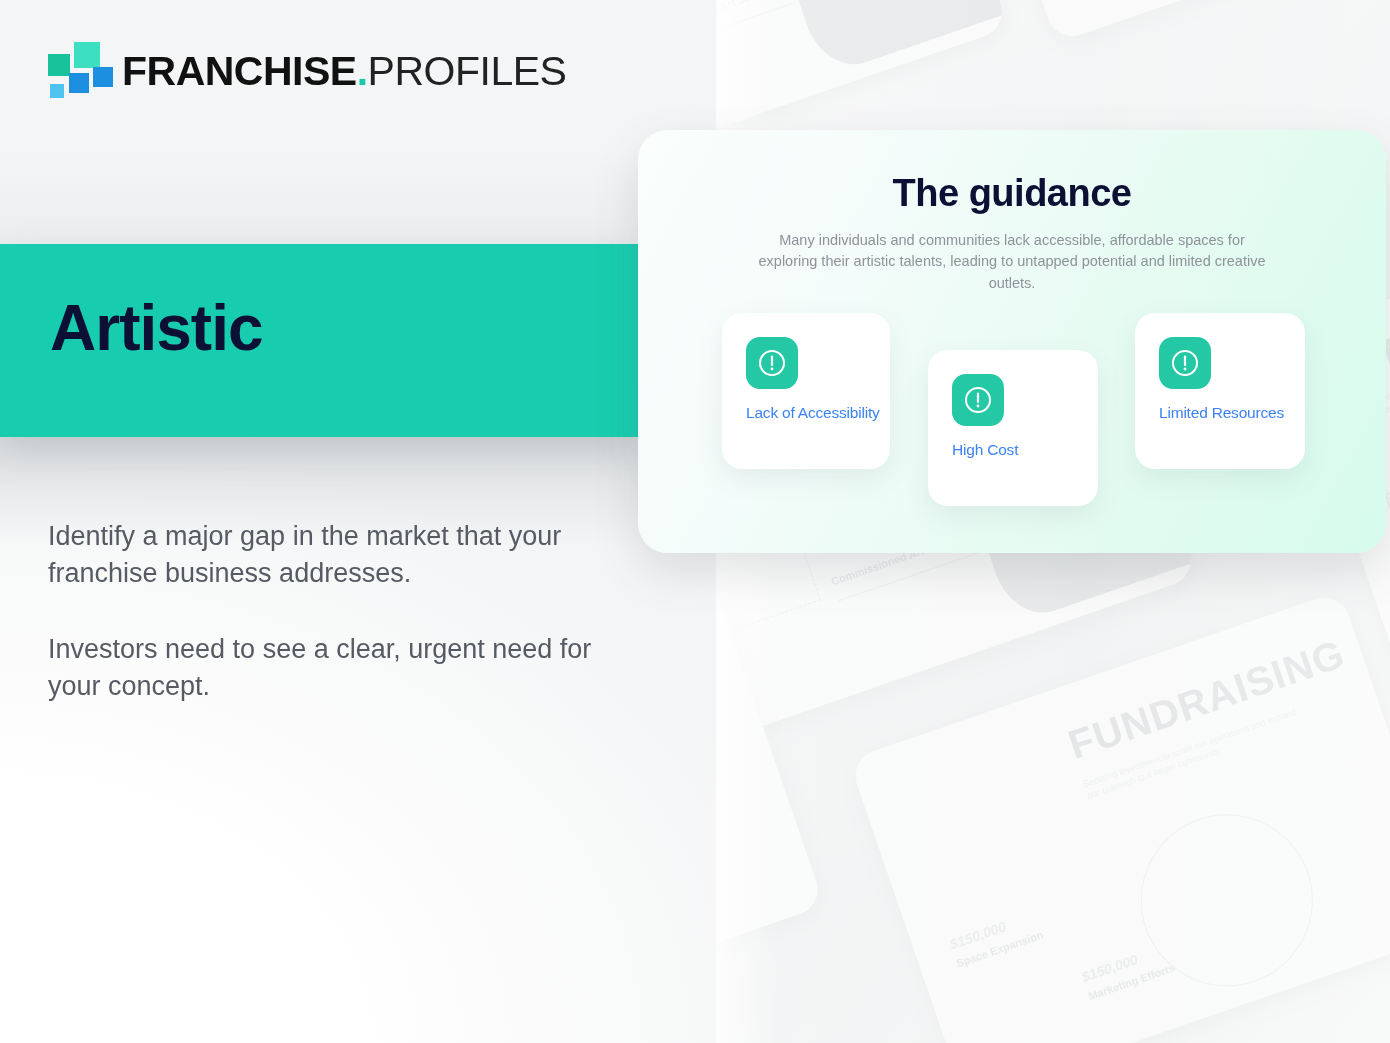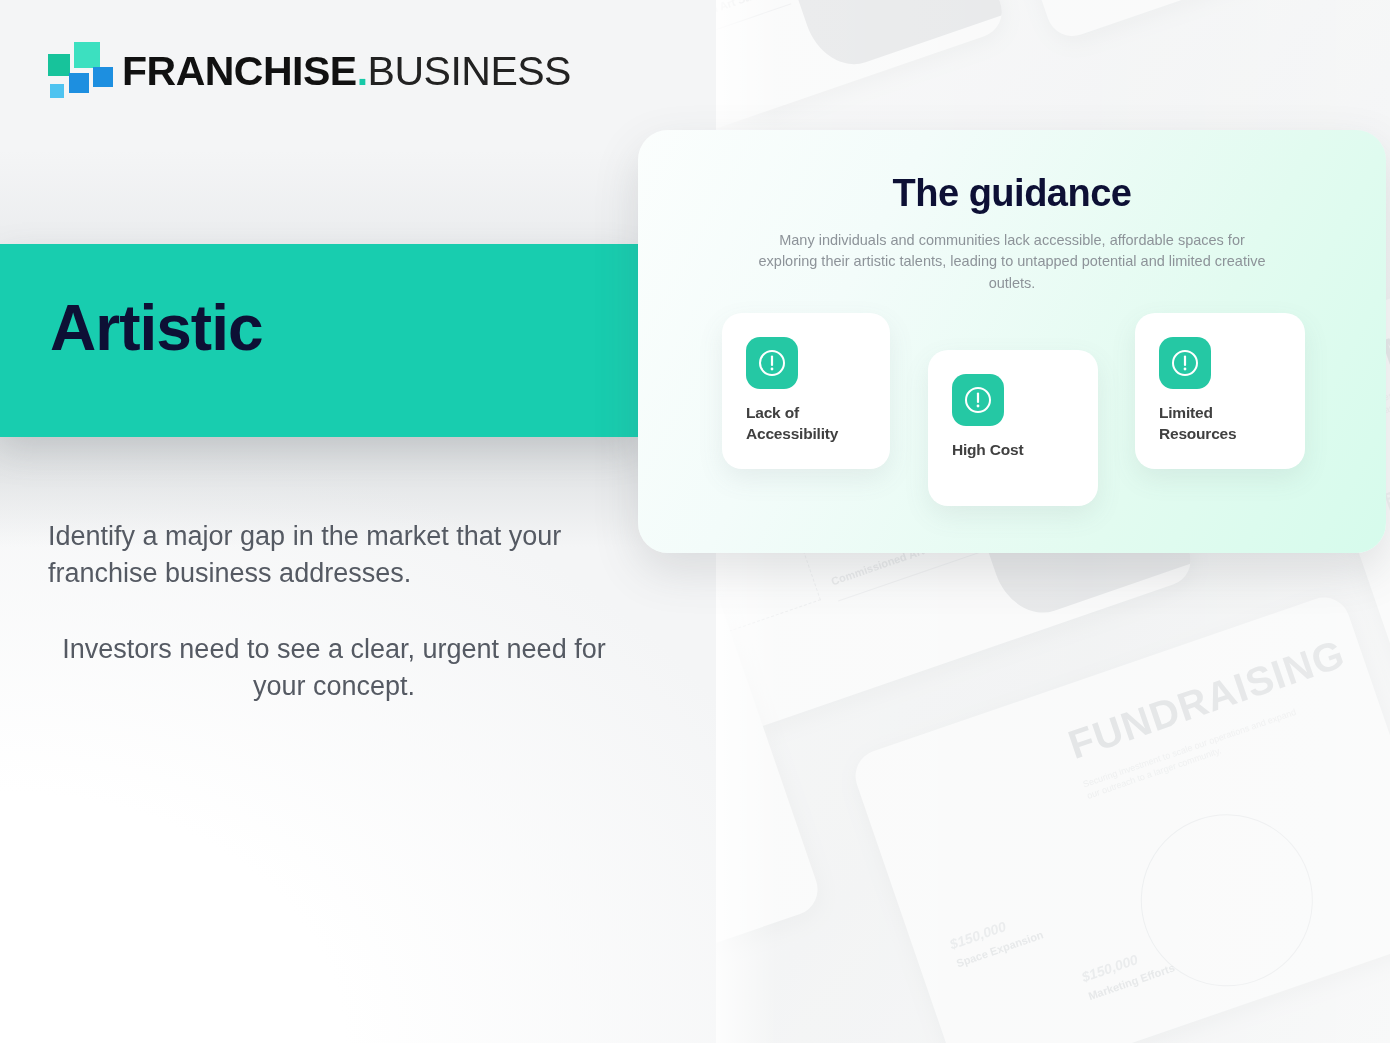--- a/index.html
+++ b/index.html
@@ -192,21 +192,21 @@
     position: absolute;
     left: 48px; top: 518px;
     width: 572px;
   }
   .body-copy p {
     margin: 0 0 38px 0;
     font-size: 27px;
     line-height: 1.38;
     color: #555a63;
   }
-  .body-copy p:last-child { margin-bottom: 4px; text-align: center; }
+  .body-copy p:last-child { margin-bottom: 4px; }
 
   
   .problem-card {
     position: absolute;
     left: 638px; top: 130px;
     width: 748px; height: 423px;
     border-radius: 30px;
     background: linear-gradient(118deg, #fbfefd 0%, #f3fcfa 30%, #e2fbf0 70%, #d6fbec 100%);
     box-shadow: 0 18px 46px rgba(80,90,95,0.16);
     overflow: hidden;
@@ -251,24 +251,24 @@
     display: flex;
     align-items: center;
     justify-content: center;
   }
   .mini-label {
     position: absolute;
     left: 24px;
     top: 90px;
     width: 134px;
     font-size: 15.5px;
-    font-weight: bold;
+    font-weight: normal;
     line-height: 1.35;
     letter-spacing: -0.2px;
-    color: #404040;
+    color: #3b82f6;
   }
 </style>
 </head>
 <body>
 
 <div class="slide">
 
   <div class="bg-panel">
     <div class="bg-panel-inner">
 
@@ -352,21 +352,21 @@
     <div class="left-shade-bot"></div>
 
     <div class="logo">
       <div class="logo-mark">
         <span class="logo-sq sq1"></span>
         <span class="logo-sq sq2"></span>
         <span class="logo-sq sq3"></span>
         <span class="logo-sq sq4"></span>
         <span class="logo-sq sq5"></span>
       </div>
-      <div class="logo-text"><span class="logo-bold">FRANCHISE</span><span class="logo-dot">.</span><span class="logo-light">BUSINESS</span></div>
+      <div class="logo-text"><span class="logo-bold">FRANCHISE</span><span class="logo-dot">.</span><span class="logo-light">PROFILES</span></div>
     </div>
 
     <div class="title-band">
       <h1>Artistic</h1>
     </div>
 
     <div class="body-copy">
       <p>Identify a major gap in the market that your franchise business addresses.</p>
       <p>Investors need to see a clear, urgent need for your concept.</p>
     </div>

